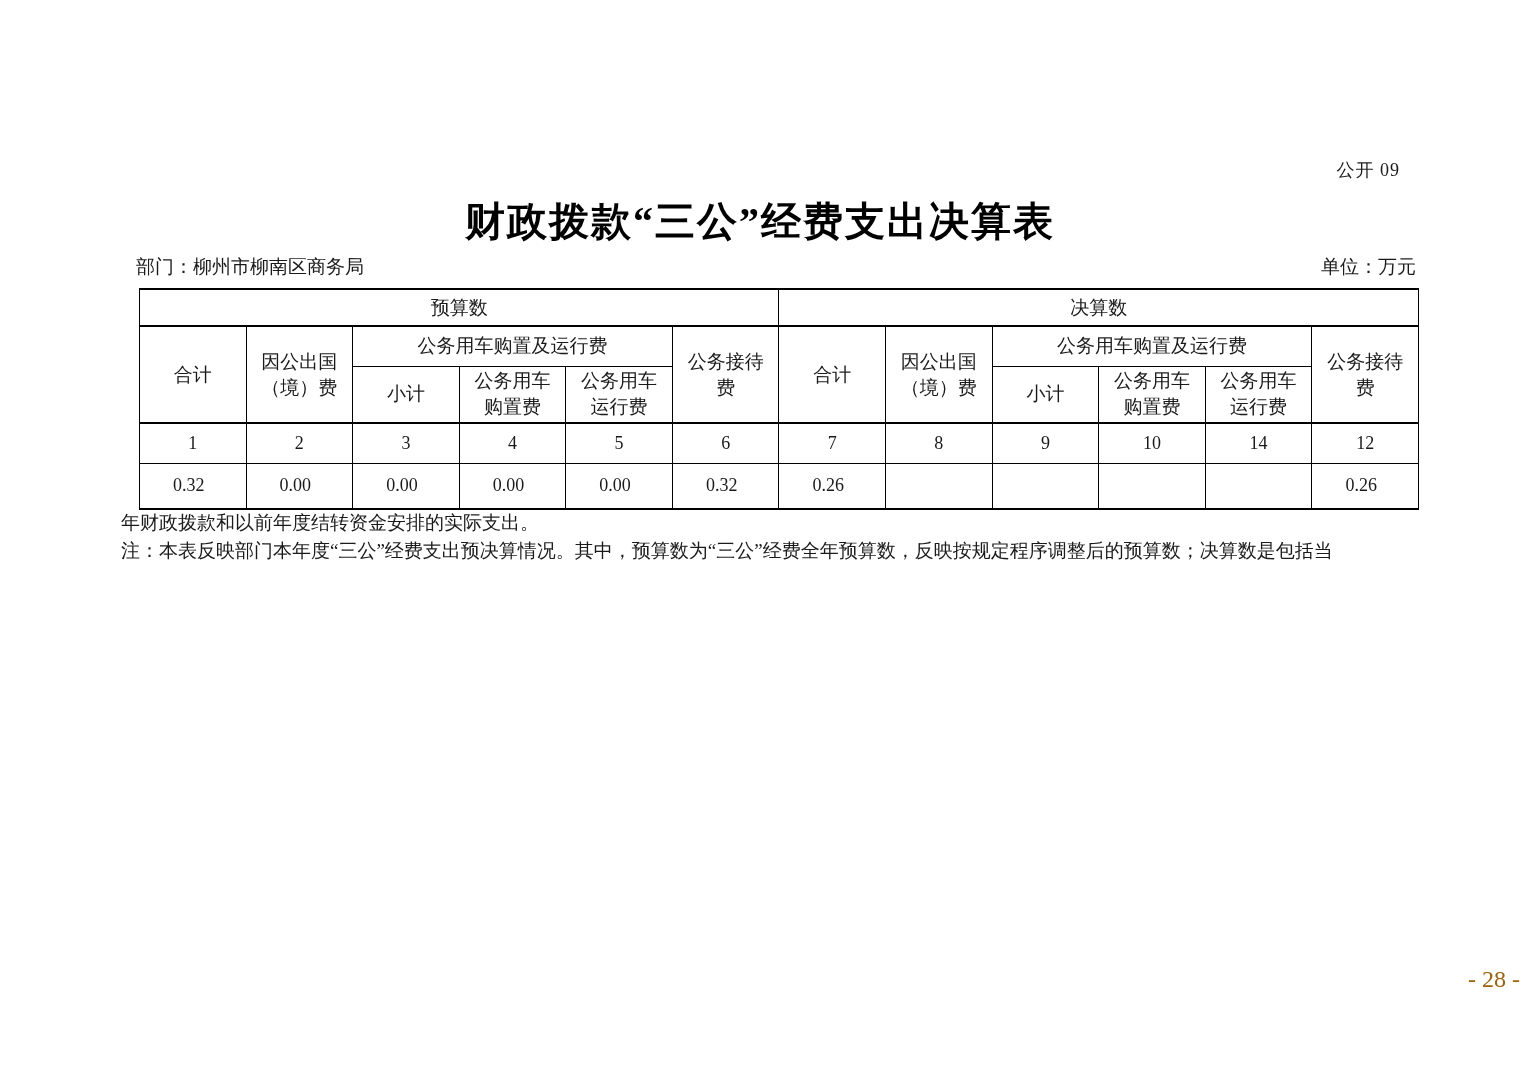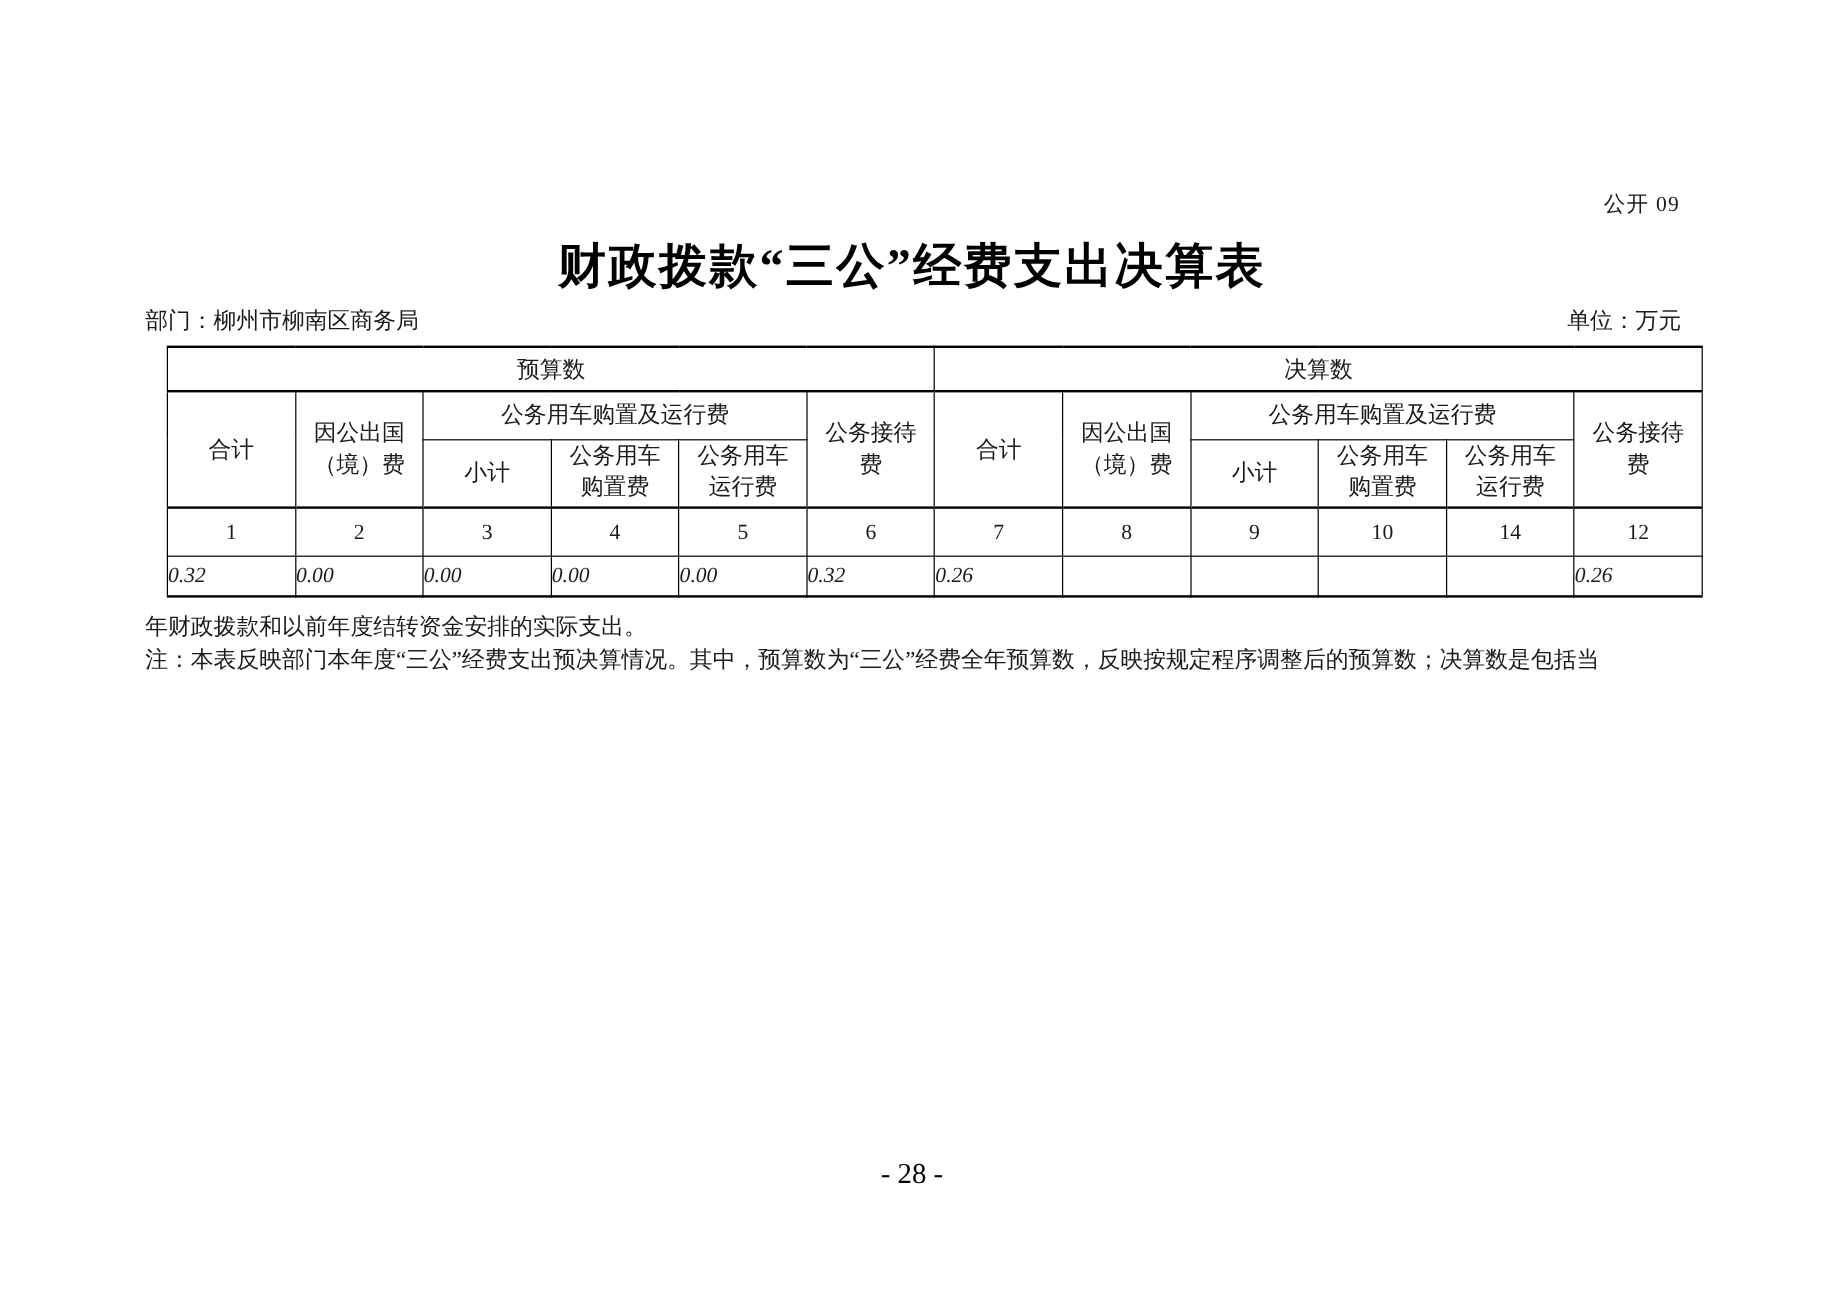--- a/index.html
+++ b/index.html
@@ -33,21 +33,21 @@
     width: 100%;
     text-align: center;
     font-size: 40px;
     font-weight: bold;
     letter-spacing: 2px;
     color: #000;
   }
   .meta-row {
     position: absolute;
     top: 254px;
-    left: 121px;
+    left: 136px;
     width: 1280px;
     display: flex;
     justify-content: space-between;
     font-size: 19px;
     color: #1a1a1a;
   }
   table.fin {
     position: absolute;
     top: 288px;
     left: 139px;
@@ -65,45 +65,44 @@
     padding: 0;
     overflow: hidden;
   }
   table.fin { border-top: 2px solid #000; border-bottom: 2px solid #000; }
   tr.row-section th { height: 37px; border-bottom: 2px solid #000; }
   tr.row-group th { height: 40px; }
   tr.row-sub th { height: 57px; }
   .hb { border-bottom: 2px solid #000 !important; }
   tr.row-nums td { height: 40px; font-size: 18px; }
   tr.row-vals td {
-    height: 34px;
+    height: 46px;
     font-size: 18px;
-    text-align: left;
+    text-align: center;
     padding-right: 8px;
-    font-style: italic;
   }
   .two-line span { display: block; line-height: 26px; }
   .note {
     position: absolute;
     top: 509px;
     left: 121px;
     width: 1292px;
     font-size: 19px;
     line-height: 28px;
     color: #1a1a1a;
     text-align: justify;
   }
   .page-num {
     position: absolute;
     top: 966px;
     left: 0;
     width: 100%;
-    text-align: center;
+    text-align: right;
     font-size: 24px;
-    color: #000000;
+    color: #a16207;
   }
 </style>
 </head>
 <body>
 
 <div class="page">
 
   <div class="doc-code">公开 09</div>
 
   <div class="title">财政拨款“三公”经费支出决算表</div>

